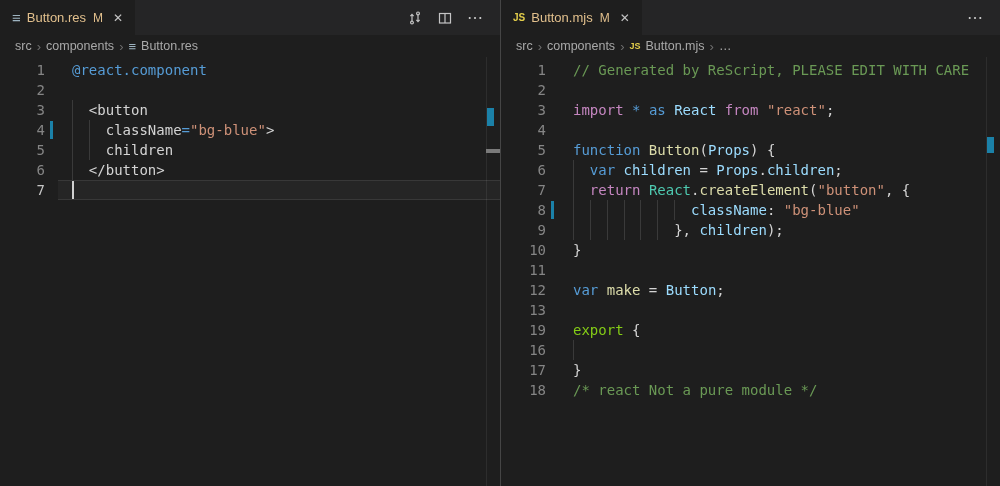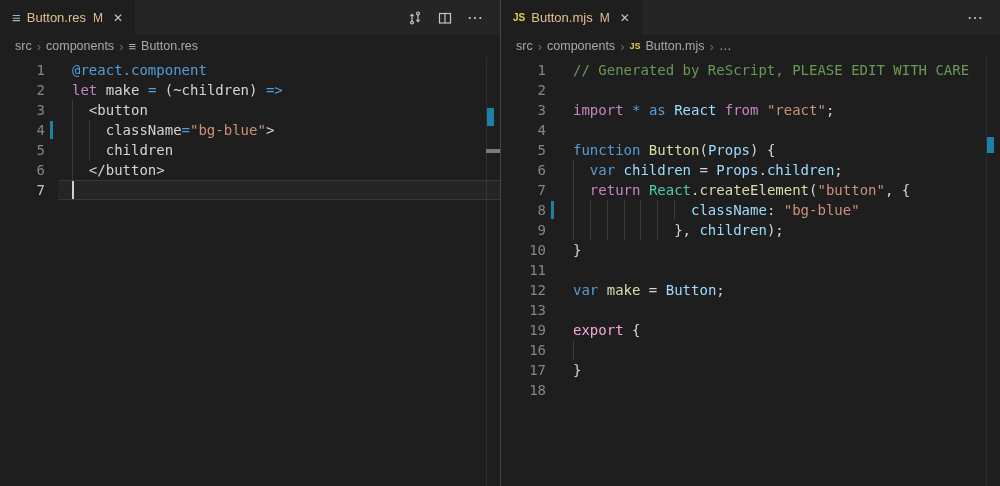--- a/index.html
+++ b/index.html
@@ -98,21 +98,20 @@
       <span class="crumb">Button.res</span>
     </div>
     <div class="editor">
       <div>
           <div class="code-row">
             <div class="gutter">1</div>
             <div class="line-content"><span style="color: rgb(86, 156, 214);">@react.component</span></div>
           </div>
           <div class="code-row">
             <div class="gutter">2</div>
-            <div class="line-content"><span style="color: rgb(197, 134, 192);">let </span><span style="color: rgb(212, 212, 212);">make </span><span style="color: rgb(86, 156, 214);">= </span><span style="color: rgb(212, 212, 212);">(~children) </span><span style="color: rgb(86, 156, 214);">=&gt;</span></div>
           </div>
           <div class="code-row">
             <div class="gutter">3</div>
             <div class="line-content"><span class="indent-guide" style="left: calc(0ch + 14px);"></span><span style="color: rgb(212, 212, 212);">  &lt;button</span></div>
           </div>
           <div class="code-row">
             <div class="gutter">4<div class="mod-marker"></div></div>
             <div class="line-content"><span class="indent-guide" style="left: calc(0ch + 14px);"></span><span class="indent-guide" style="left: calc(2ch + 14px);"></span><span style="color: rgb(212, 212, 212);">    className</span><span style="color: rgb(86, 156, 214);">=</span><span style="color: rgb(206, 145, 120);">"bg-blue"</span><span style="color: rgb(212, 212, 212);">&gt;</span></div>
           </div>
           <div class="code-row">
@@ -206,32 +205,33 @@
           <div class="code-row">
             <div class="gutter">12</div>
             <div class="line-content"><span style="color: rgb(86, 156, 214);">var </span><span style="color: rgb(220, 220, 170);">make</span><span style="color: rgb(212, 212, 212);"> = </span><span style="color: rgb(156, 220, 254);">Button</span><span style="color: rgb(212, 212, 212);">;</span></div>
           </div>
           <div class="code-row">
             <div class="gutter">13</div>
             <div class="line-content"></div>
           </div>
           <div class="code-row">
             <div class="gutter">19</div>
-            <div class="line-content"><span style="color: #f9a8d4;">export </span><span style="color: rgb(212, 212, 212);">{</span></div>
+            <div class="line-content"><span style="color: #84cc16;">export </span><span style="color: rgb(212, 212, 212);">{</span></div>
           </div>
           <div class="code-row">
             <div class="gutter">16</div>
             <div class="line-content"><span class="indent-guide" style="left: calc(0ch + 14px);"></span></div>
           </div>
           <div class="code-row">
             <div class="gutter">17</div>
             <div class="line-content"><span style="color: rgb(212, 212, 212);">}</span></div>
           </div>
           <div class="code-row">
             <div class="gutter">18</div>
+            <div class="line-content"><span style="color: rgb(106, 153, 85);">/* react Not a pure module */</span></div>
           </div>
         </div>
       <div class="overview">
         <div class="ov-mod"></div>
       </div>
     </div>
   </section>
 
 </div>
 

